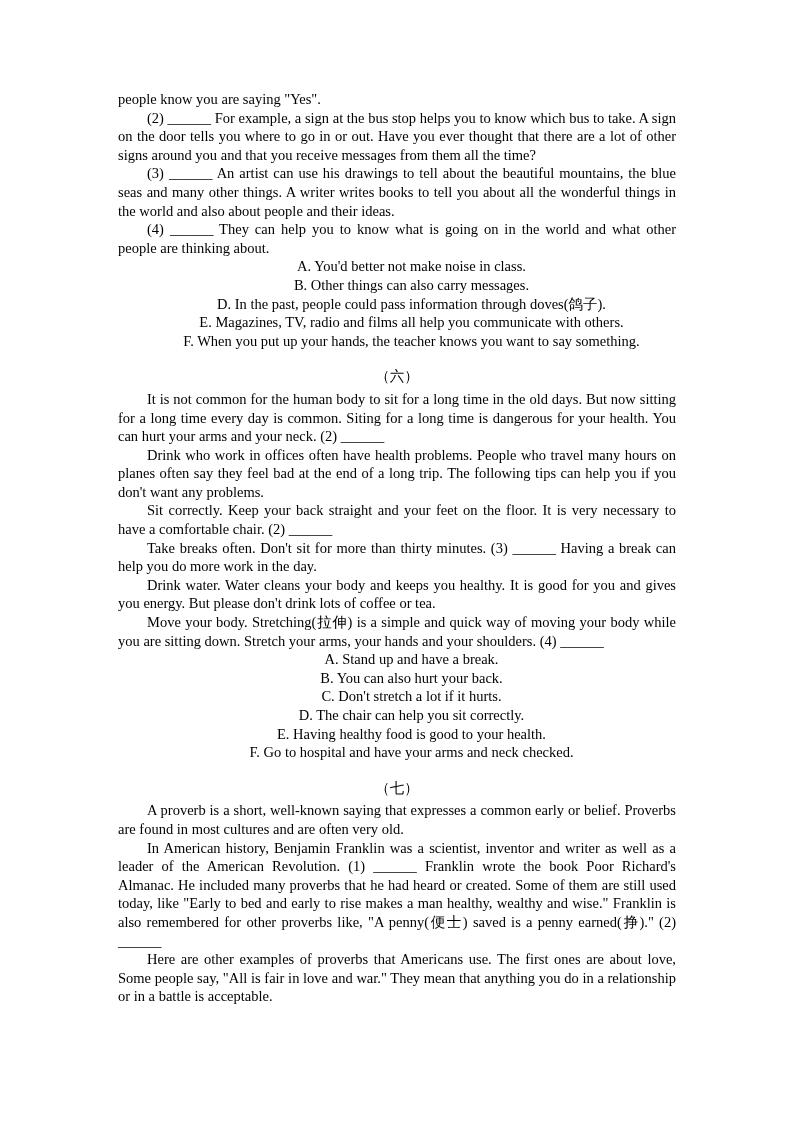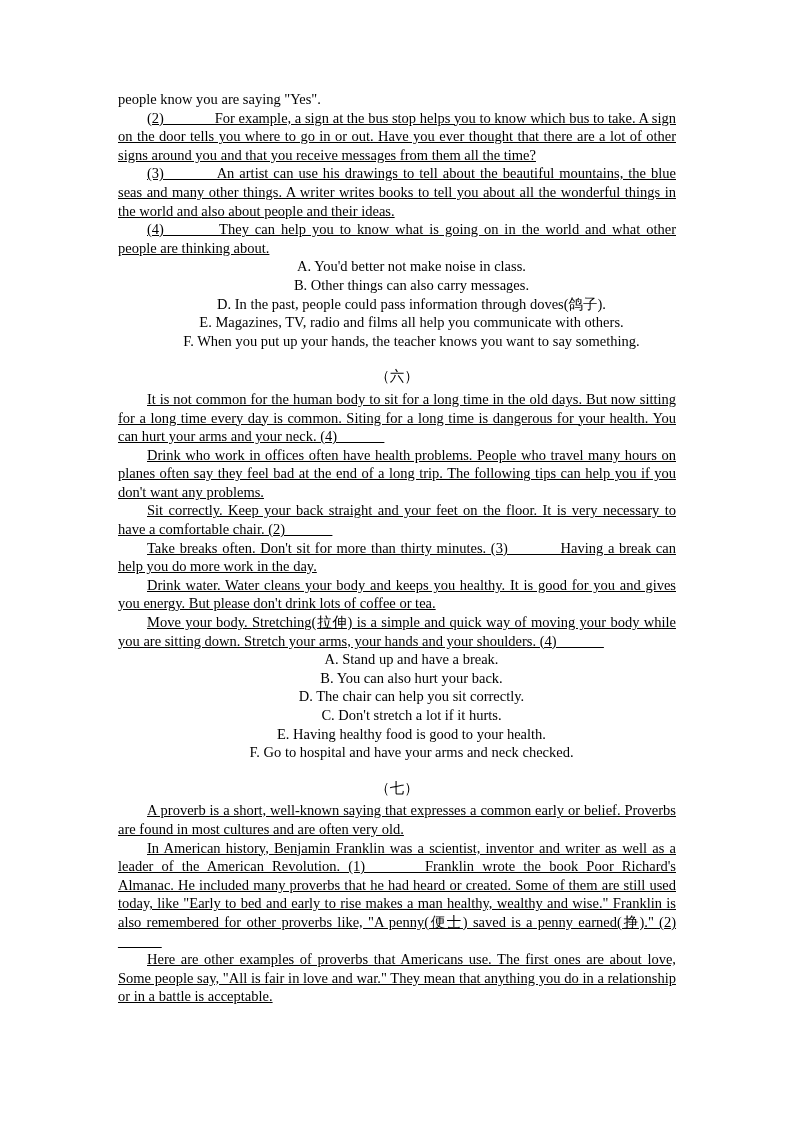--- a/index.html
+++ b/index.html
@@ -22,21 +22,20 @@
     padding: 90px 118px 0 118px;
     background: #ffffff;
   }
   p {
     margin: 0;
     line-height: 18.6px;
     text-align: justify;
   }
   .indent {
     text-indent: 2em;
-    text-decoration: underline;
   }
   .option {
     padding-left: 2em;
     text-align: center;
   }
   .section-title {
     text-align: center;
     text-indent: 0;
     margin-top: 17px;
     margin-bottom: 4px;
@@ -54,31 +53,31 @@
   <p class="para indent">(4) ______ They can help you to know what is going on in the world and what other people are thinking about.</p>
 
   <p class="option">A. You'd better not make noise in class.</p>
   <p class="option">B. Other things can also carry messages.</p>
   <p class="option">D. In the past, people could pass information through doves(鸽子).</p>
   <p class="option">E. Magazines, TV, radio and films all help you communicate with others.</p>
   <p class="option">F. When you put up your hands, the teacher knows you want to say something.</p>
 
   <p class="section-title">（六）</p>
 
-  <p class="para indent">It is not common for the human body to sit for a long time in the old days. But now sitting for a long time every day is common. Siting for a long time is dangerous for your health. You can hurt your arms and your neck. (4) ______</p>
+  <p class="para indent">It is not common for the human body to sit for a long time in the old days. But now sitting for a long time every day is common. Siting for a long time is dangerous for your health. You can hurt your arms and your neck. (2) ______</p>
   <p class="para indent">Drink who work in offices often have health problems. People who travel many hours on planes often say they feel bad at the end of a long trip. The following tips can help you if you don't want any problems.</p>
   <p class="para indent">Sit correctly. Keep your back straight and your feet on the floor. It is very necessary to have a comfortable chair. (2) ______</p>
   <p class="para indent">Take breaks often. Don't sit for more than thirty minutes. (3) ______ Having a break can help you do more work in the day.</p>
   <p class="para indent">Drink water. Water cleans your body and keeps you healthy. It is good for you and gives you energy. But please don't drink lots of coffee or tea.</p>
   <p class="para indent">Move your body. Stretching(拉伸) is a simple and quick way of moving your body while you are sitting down. Stretch your arms, your hands and your shoulders. (4) ______</p>
 
   <p class="option">A. Stand up and have a break.</p>
   <p class="option">B. You can also hurt your back.</p>
+  <p class="option">C. Don't stretch a lot if it hurts.</p>
   <p class="option">D. The chair can help you sit correctly.</p>
-  <p class="option">C. Don't stretch a lot if it hurts.</p>
   <p class="option">E. Having healthy food is good to your health.</p>
   <p class="option">F. Go to hospital and have your arms and neck checked.</p>
 
   <p class="section-title">（七）</p>
 
   <p class="para indent">A proverb is a short, well-known saying that expresses a common early or belief. Proverbs are found in most cultures and are often very old.</p>
   <p class="para indent">In American history, Benjamin Franklin was a scientist, inventor and writer as well as a leader of the American Revolution. (1) ______ Franklin wrote the book Poor Richard's Almanac. He included many proverbs that he had heard or created. Some of them are still used today, like "Early to bed and early to rise makes a man healthy, wealthy and wise." Franklin is also remembered for other proverbs like, "A penny(便士) saved is a penny earned(挣)." (2) ______</p>
   <p class="para indent">Here are other examples of proverbs that Americans use. The first ones are about love, Some people say, "All is fair in love and war." They mean that anything you do in a relationship or in a battle is acceptable.</p>
 
 </div>

